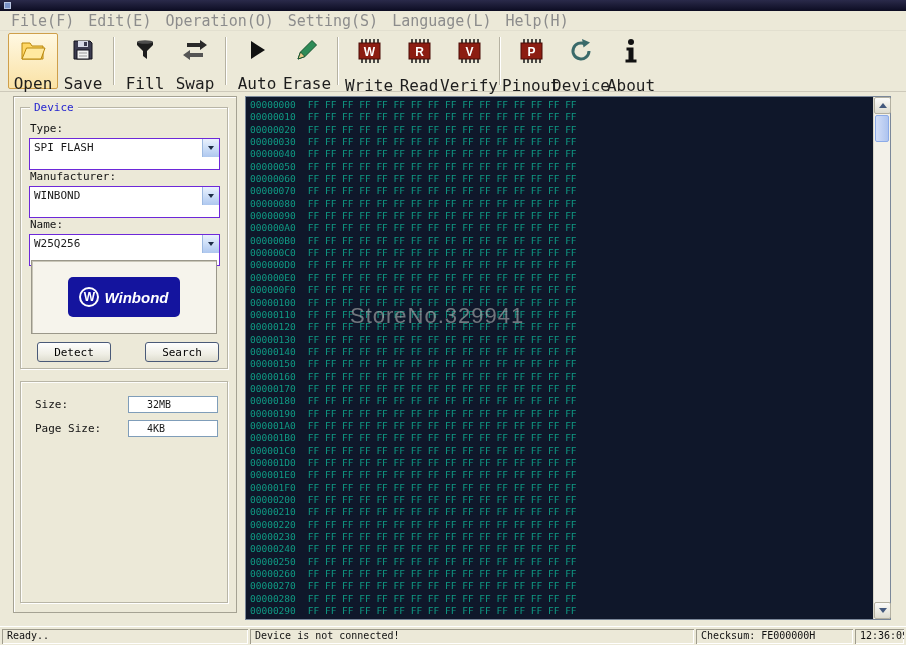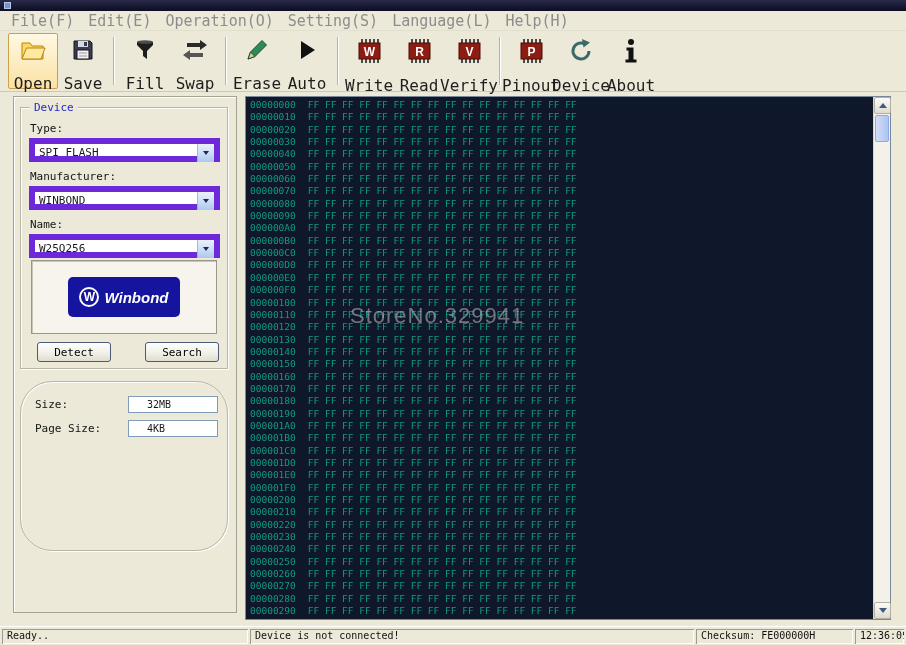--- a/index.html
+++ b/index.html
@@ -54,32 +54,32 @@
   .left-panel {
     position:absolute; left:13px; top:4px; width:224px; height:517px;
     background:#ece9d8; border:1px solid #a5a293;
     box-shadow:inset 1px 1px 0 #ffffff;
   }
   .groupbox {
     position:absolute; border:1px solid #b8b5a6;
     box-shadow:inset 1px 1px 0 rgba(255,255,255,.9), 1px 1px 0 #ffffff;
   }
   .gb1 { left:6px; top:10px; width:208px; height:262px; }
-  .gb2 { left:6px; top:284px; width:208px; height:170px;border-radius:32px; }
+  .gb2 { left:6px; top:284px; width:208px; height:222px; }
   .gb-label {
     position:absolute; top:-7px; left:9px; background:#ece9d8; padding:0 4px;
     font-size:11px; color:#2626cf;
   }
   .field-label { font-size:11px; color:#141414; }
   .lbl-type { position:absolute; left:9px; top:14px; }
   .lbl-man  { position:absolute; left:9px; top:62px; }
   .lbl-name { position:absolute; left:9px; top:110px; }
   .combo {
-    position:absolute; left:8px; width:191px; height:24px; background:#ffffff;
-    border:6px solid #6d28d9; font-size:11px; line-height:18px; padding-left:4px;
+    position:absolute; left:8px; width:191px; height:32px; background:#ffffff;
+    border:1px solid #6d28d9; font-size:11px; line-height:18px; padding-left:4px;
     cursor:default;
   }
   .combo1 { top:30px; } .combo2 { top:78px; } .combo3 { top:126px; }
   .combo-btn {
     position:absolute; right:0; top:0; width:17px; height:18px;
     background:linear-gradient(180deg,#eaf1fd 0%,#cfe0f8 45%,#aec7ef 100%);
     border-left:1px solid #9db9e0; display:flex; align-items:center; justify-content:center;
     cursor:pointer;
   }
   .combo-arrow {
@@ -235,34 +235,34 @@
           <svg width="26" height="24" viewBox="0 0 26 24">
             <path d="M18 2 l7 5 -7 5 v-3 H5 v-4 h13 Z" fill="#2a2a2a"></path>
             <path d="M8 12 l-7 5 7 5 v-3 h13 v-4 H8 Z" fill="#555"></path>
           </svg>
         </span>
         <span class="tb-label">Swap</span>
       </div>
       <div class="tb-sep"></div>
       <div class="tb-btn">
         <span class="tb-icon">
+          <svg width="22" height="24" viewBox="0 0 22 24">
+            <path d="M5 3 L19 12 L5 21 Z" fill="#111"></path>
+          </svg>
+        </span>
+        <span class="tb-label">Auto</span>
+      </div>
+      <div class="tb-btn">
+        <span class="tb-icon">
           <svg width="24" height="24" viewBox="0 0 24 24">
             <path d="M3 21 l2.5 -7 L17 2.5 l4.5 4.5 L10 18.5 Z" fill="#2e8b57" stroke="#14532d"></path>
             <path d="M3 21 l2.5 -7 4.5 4.5 Z" fill="#e8c98a" stroke="#14532d"></path>
           </svg>
         </span>
         <span class="tb-label">Erase</span>
-      </div>
-      <div class="tb-btn">
-        <span class="tb-icon">
-          <svg width="22" height="24" viewBox="0 0 22 24">
-            <path d="M5 3 L19 12 L5 21 Z" fill="#111"></path>
-          </svg>
-        </span>
-        <span class="tb-label">Auto</span>
       </div>
       <div class="tb-sep"></div>
       <div class="tb-btn">
         <span class="tb-icon">
           <svg width="26" height="26" viewBox="0 0 26 26">
             <g stroke="#222" stroke-width="1.6">
               <line x1="6" y1="1" x2="6" y2="5"></line>
               <line x1="10" y1="1" x2="10" y2="5"></line>
               <line x1="14" y1="1" x2="14" y2="5"></line>
               <line x1="18" y1="1" x2="18" y2="5"></line>

